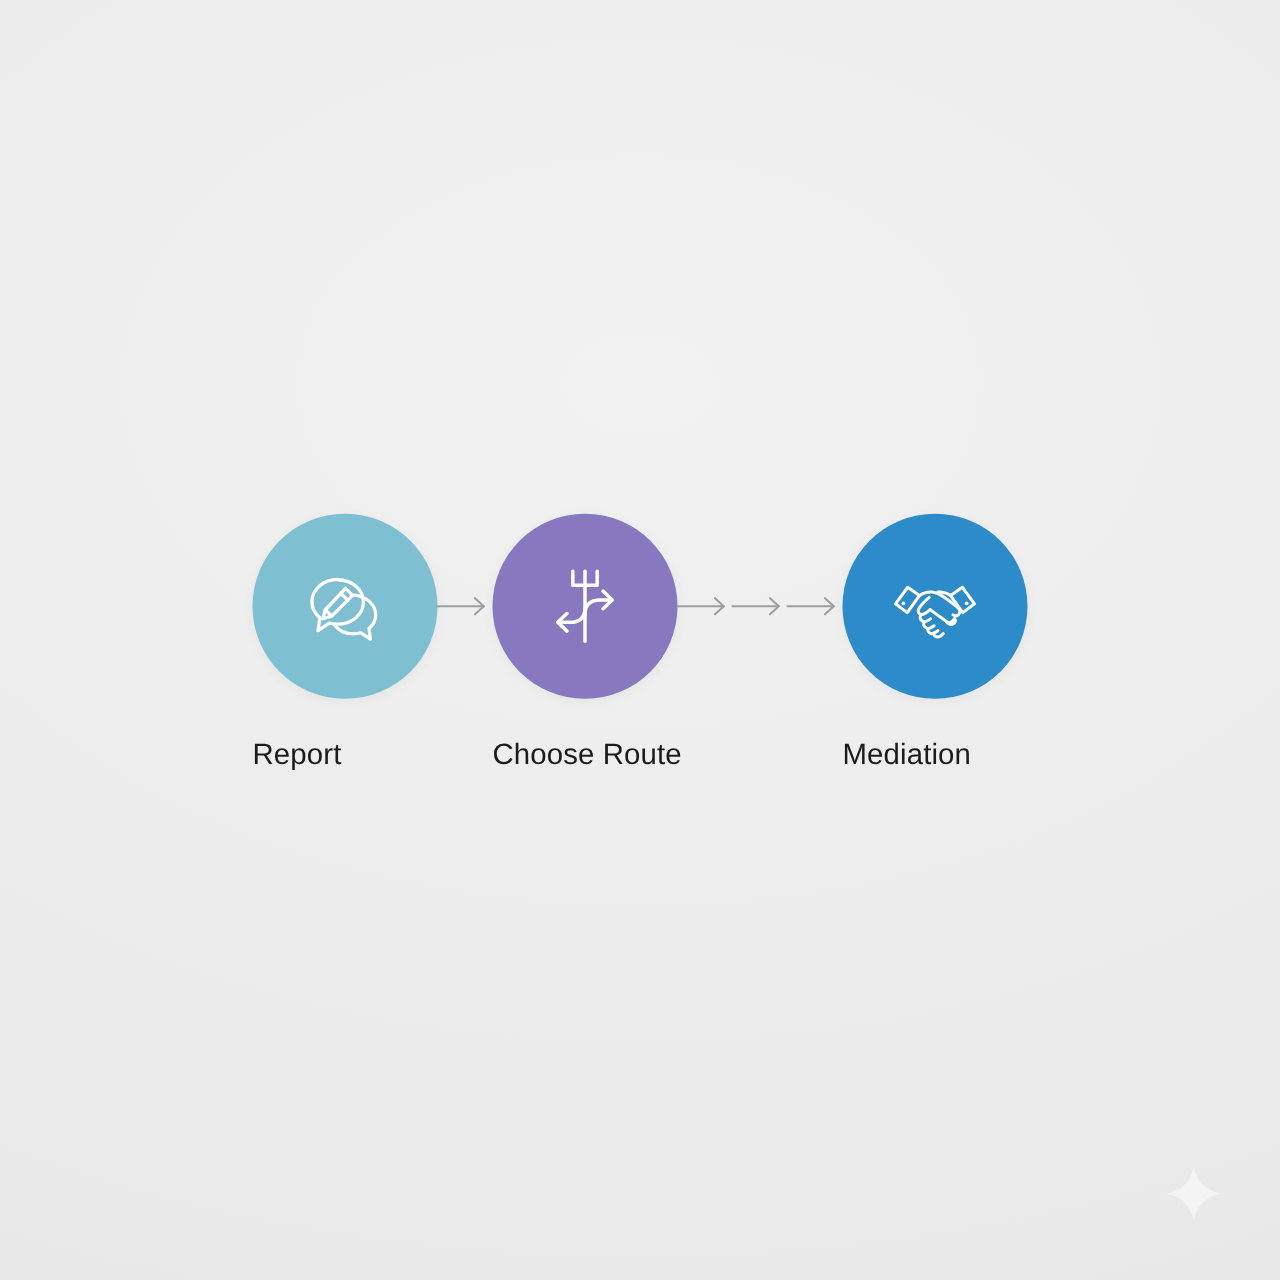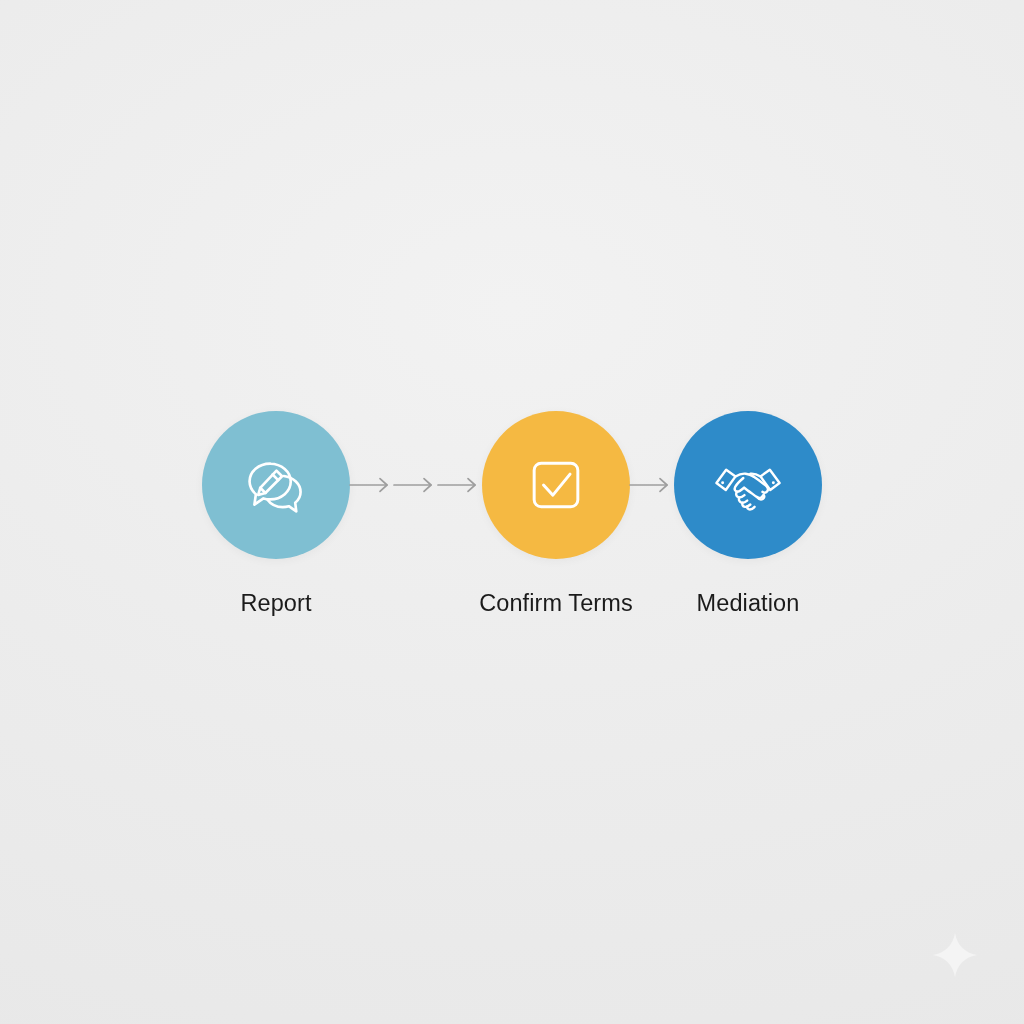--- a/index.html
+++ b/index.html
@@ -32,21 +32,20 @@
     top: 411px;
     display: flex;
     align-items: flex-start;
     justify-content: center;
   }
 
   .step {
     width: 148px;
     display: flex;
     flex-direction: column;
-    align-items: center;
   }
 
   .circle {
     width: 148px;
     height: 148px;
     border-radius: 50%;
     display: flex;
     align-items: center;
     justify-content: center;
     box-shadow: 0 2px 10px rgba(0,0,0,0.045);
@@ -125,51 +124,60 @@
 
   <div class="connector">
     <svg viewBox="0 0 44 18">
       <g fill="none" stroke="#9e9e9e" stroke-width="1.7" stroke-linecap="round" stroke-linejoin="round">
         <path d="M0 9 H37"></path>
         <path d="M30 2.6 L37 9 L30 15.4"></path>
       </g>
     </svg>
   </div>
 
-
-  <div class="connector">
-    <svg viewBox="0 0 44 18">
-      <g fill="none" stroke="#9e9e9e" stroke-width="1.7" stroke-linecap="round" stroke-linejoin="round">
-        <path d="M0 9 H37"></path>
-        <path d="M30 2.6 L37 9 L30 15.4"></path>
-      </g>
-    </svg>
-  </div>
-
-
-  <div class="connector">
-    <svg viewBox="0 0 44 18">
-      <g fill="none" stroke="#9e9e9e" stroke-width="1.7" stroke-linecap="round" stroke-linejoin="round">
-        <path d="M0 9 H37"></path>
-        <path d="M30 2.6 L37 9 L30 15.4"></path>
-      </g>
-    </svg>
-  </div>
-
   <div class="step">
-    <div class="circle" style="background:#f5b942">
+    <div class="circle" style="background:#8878bf">
       <svg viewBox="0 0 100 100">
-        <g fill="none" stroke="#ffffff" stroke-width="3.8" stroke-linecap="round" stroke-linejoin="round">
-          <rect x="22" y="22" width="56" height="56" rx="9"></rect>
-          <path d="M34 50 L46 63 L68 36"></path>
+        <g fill="none" stroke="#ffffff" stroke-width="3.6" stroke-linecap="round" stroke-linejoin="round">
+
+          <path d="M37.5 14 V28.5 H62.5 V14"></path>
+          <path d="M50 14 V28.5"></path>
+
+          <path d="M50 28.5 V86"></path>
+
+          <path d="M50 52 C50 63 43 66.5 34 66.5 H25.5"></path>
+          <path d="M31.5 57.5 L22 66.5 L31.5 75.5"></path>
+
+          <path d="M50 58 C50 47 57 43.5 66 43.5 H74.5"></path>
+          <path d="M68.5 34.5 L78 43.5 L68.5 52.5"></path>
         </g>
       </svg>
     </div>
-    <div class="step-label">Confirm Terms</div>
-  </div>
+    <div class="step-label">Choose Route</div>
+  </div>
+
+  <div class="connector">
+    <svg viewBox="0 0 44 18">
+      <g fill="none" stroke="#9e9e9e" stroke-width="1.7" stroke-linecap="round" stroke-linejoin="round">
+        <path d="M0 9 H37"></path>
+        <path d="M30 2.6 L37 9 L30 15.4"></path>
+      </g>
+    </svg>
+  </div>
+
+
+  <div class="connector">
+    <svg viewBox="0 0 44 18">
+      <g fill="none" stroke="#9e9e9e" stroke-width="1.7" stroke-linecap="round" stroke-linejoin="round">
+        <path d="M0 9 H37"></path>
+        <path d="M30 2.6 L37 9 L30 15.4"></path>
+      </g>
+    </svg>
+  </div>
+
 
   <div class="connector">
     <svg viewBox="0 0 44 18">
       <g fill="none" stroke="#9e9e9e" stroke-width="1.7" stroke-linecap="round" stroke-linejoin="round">
         <path d="M0 9 H37"></path>
         <path d="M30 2.6 L37 9 L30 15.4"></path>
       </g>
     </svg>
   </div>
 

